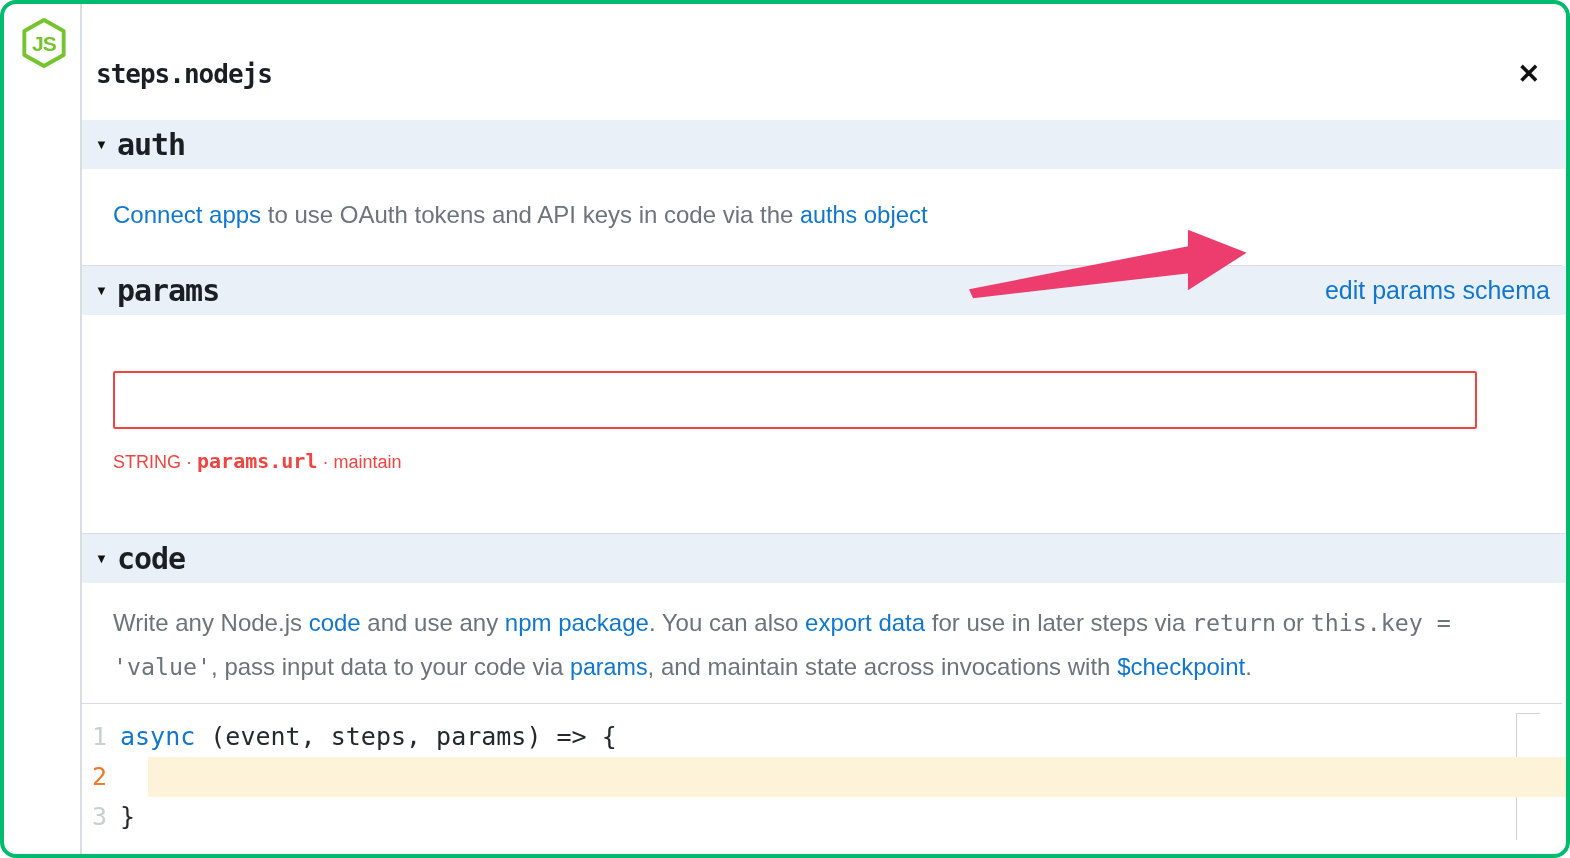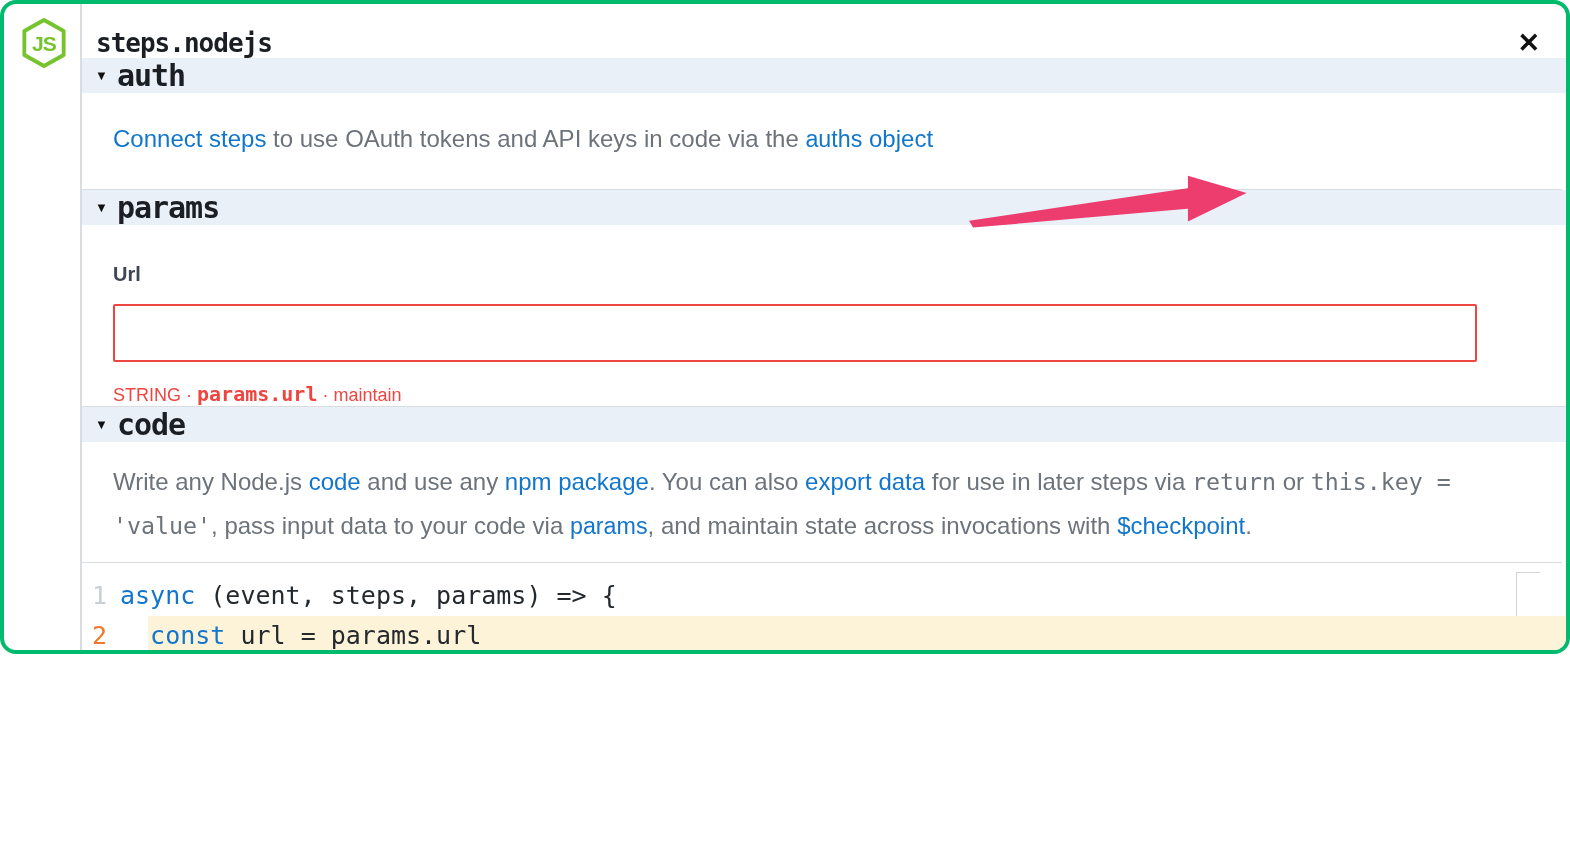--- a/index.html
+++ b/index.html
@@ -4,21 +4,21 @@
 <style>
   :root{
     --green:#00bb6d; --logo-green:#76c42d; --blue:#1277cc; --pink:#ed3c6e;
     --red:#ee4540; --cream:#fcf3d9; --header-bg:#e9f0f8; --text-dark:#1b1f23;
     --text-gray:#6d737b; --label-gray:#3e4653; --gutter-gray:#c9ced4;
     --active-num:#f0792c; --divider:#d9dde2; --code-text:#24292e;
   }
   *{box-sizing:border-box;margin:0;padding:0;}
   body{margin:0;background:#fff;width:1570px;height:858px;
        font-family:"Liberation Sans",sans-serif;}
-  .page{position:relative;width:1570px;height:654px;border:4px solid var(--green);
+  .page{position:relative;width:1570px;height:858px;border:4px solid var(--green);
         border-radius:16px;background:#fff;display:flex;overflow:hidden;}
   
   .sidebar{flex:0 0 78px;border-right:2px solid var(--divider);padding-top:13px;}
   .logo{width:46px;height:52px;margin-left:17px;}
   
   .main{flex:1;display:flex;flex-direction:column;min-width:0;margin-top:24px;}
   .titlebar{height:92px;display:flex;align-items:center;padding:0 26px 0 14px;}
   .title{font-family:"DejaVu Sans Mono",monospace;font-weight:700;font-size:26px;
          color:var(--text-dark);letter-spacing:-1px;}
   .close{margin-left:auto;background:none;border:none;font-size:27px;font-weight:700;
@@ -80,47 +80,46 @@
 
     <header class="titlebar">
       <h1 class="title">steps.nodejs</h1>
       <button class="close">✕</button>
     </header>
 
     <div class="sec-head">
       <span class="tri">▼</span>
       <span class="sec-label">auth</span>
     </div>
-    <div class="sec-body desc"><span class="seg-link">Connect steps</span><span class="seg-plain"> to use OAuth tokens and API keys in code via the </span><span class="seg-code-link">auths</span><span class="seg-link"> object</span></div>
+    <div class="sec-body desc"><span class="seg-link">Connect apps</span><span class="seg-plain"> to use OAuth tokens and API keys in code via the </span><span class="seg-code-link">auths</span><span class="seg-link"> object</span></div>
 
     <div class="sec-head">
       <span class="tri">▼</span>
       <span class="sec-label">params</span>
+      <a class="edit-link">edit params schema</a>
     </div>
     <div class="sec-body params-body">
-      <div class="field-label">Url</div>
       <input class="url-input" type="text" value="" style="">
       <div class="field-meta"><span class="seg-plain">STRING</span><span class="seg-plain"> · </span><span class="seg-code">params.url</span><span class="seg-plain"> · </span><span class="seg-plain">maintain</span></div>
     </div>
 
     <div class="sec-head">
       <span class="tri">▼</span>
       <span class="sec-label">code</span>
     </div>
     <div class="sec-body desc" style="padding-top:18px;padding-bottom:14px;"><span class="seg-plain">Write any Node.js </span><span class="seg-link">code</span><span class="seg-plain"> and use any </span><span class="seg-link">npm package</span><span class="seg-plain">. You can also </span><span class="seg-link">export data</span><span class="seg-plain"> for use in later steps via </span><span class="seg-code">return</span><span class="seg-plain"> or </span><span class="seg-code">this.key = 'value'</span><span class="seg-plain">, pass input data to your code via </span><span class="seg-code-link">params</span><span class="seg-plain">, and maintain state across invocations with </span><span class="seg-link">$checkpoint</span><span class="seg-plain">.</span></div>
 
     <div class="editor">
       <div class="editor-scrollbar"></div>
     <div class="cm-line">
           <span class="ln">1</span>
           <span class="code"><span class="seg-keyword">async</span><span class="seg-plain"> (event, steps, params) =&gt; {</span></span>
         </div>
         <div class="cm-line active">
           <span class="ln ln-active">2</span>
-          <span class="code"><span class="seg-plain">  </span><span class="seg-keyword">const</span><span class="seg-plain"> url = params.url</span></span>
         </div>
         <div class="cm-line">
           <span class="ln">3</span>
           <span class="code"><span class="seg-plain">}</span></span>
         </div>
       </div>
 
   </main>
 
   <svg class="arrow-overlay" viewBox="0 0 1570 858" preserveAspectRatio="none">

